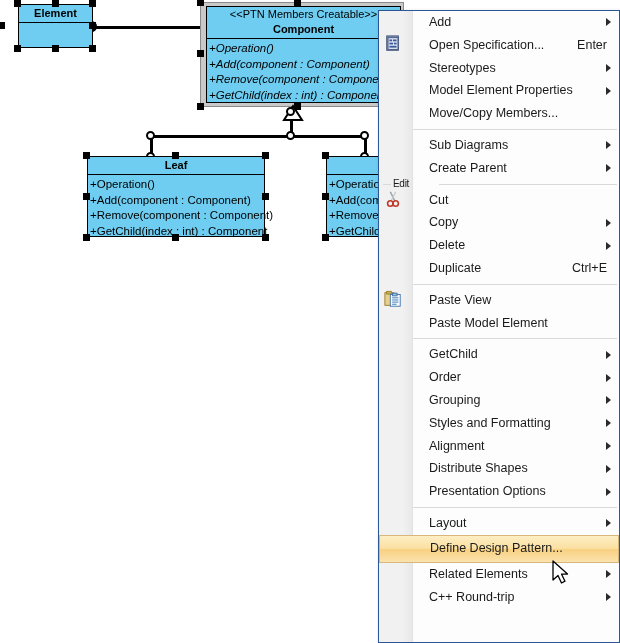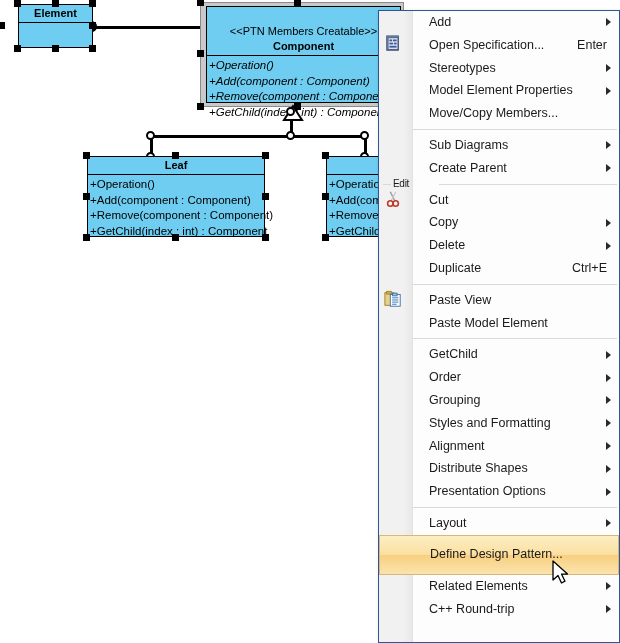--- a/index.html
+++ b/index.html
@@ -14,21 +14,21 @@
   
   #canvas{position:absolute;left:0;top:0;width:620px;height:643px;background:#ffffff;}
 
   
   .uml{position:absolute;background:#6ECDF0;border:1px solid #000;box-sizing:border-box;}
   .uml .name{
     text-align:center;font-weight:bold;font-size:11px;color:#000;
     padding:2px 0 2px 0;line-height:13px;
   }
   .uml .stereo{
-    text-align:center;font-size:11px;color:#000;line-height:13px;padding-top:18px;
+    text-align:center;font-size:11px;color:#000;line-height:13px;padding-top:1px;
   }
   .uml .name.italic{}
   .uml .sep{height:1px;background:#000;}
   .uml .ops{padding:2px 1px 2px 2px;}
   .uml .op{
     font-size:11.5px;color:#000;line-height:15.5px;white-space:nowrap;
     font-style:italic;
   }
   .uml .op.up{font-style:normal;}
 
@@ -70,21 +70,21 @@
   .mi .arrow{
     width:0;height:0;
     border-top:4px solid transparent;border-bottom:4px solid transparent;
     border-left:5px solid #2a2a2a;
     margin-left:6px;
   }
   .mi.sel{
     background:linear-gradient(to bottom,#fdeec4 0%,#fbdfa0 50%,#f8d080 51%,#fbe3ae 100%);
     border:1px solid #d9b679;
     box-sizing:border-box;
-    height:40px;
+    height:28px;
     margin-left:-0px;
   }
   .mi .ico{position:absolute;left:5px;top:50%;transform:translateY(-50%);width:22px;height:20px;}
 
   .msep{position:relative;height:9px;z-index:2;}
   .msep .rule{position:absolute;left:34px;right:2px;top:4px;height:1px;background:#d9d9d9;}
   .msep.grp .rule{left:60px;}
   .msep .gl{position:absolute;left:4px;top:4px;width:8px;height:1px;background:#d9d9d9;}
   .msep .cap{
     position:absolute;left:14px;top:-3px;font-size:10px;color:#1a1a1a;

